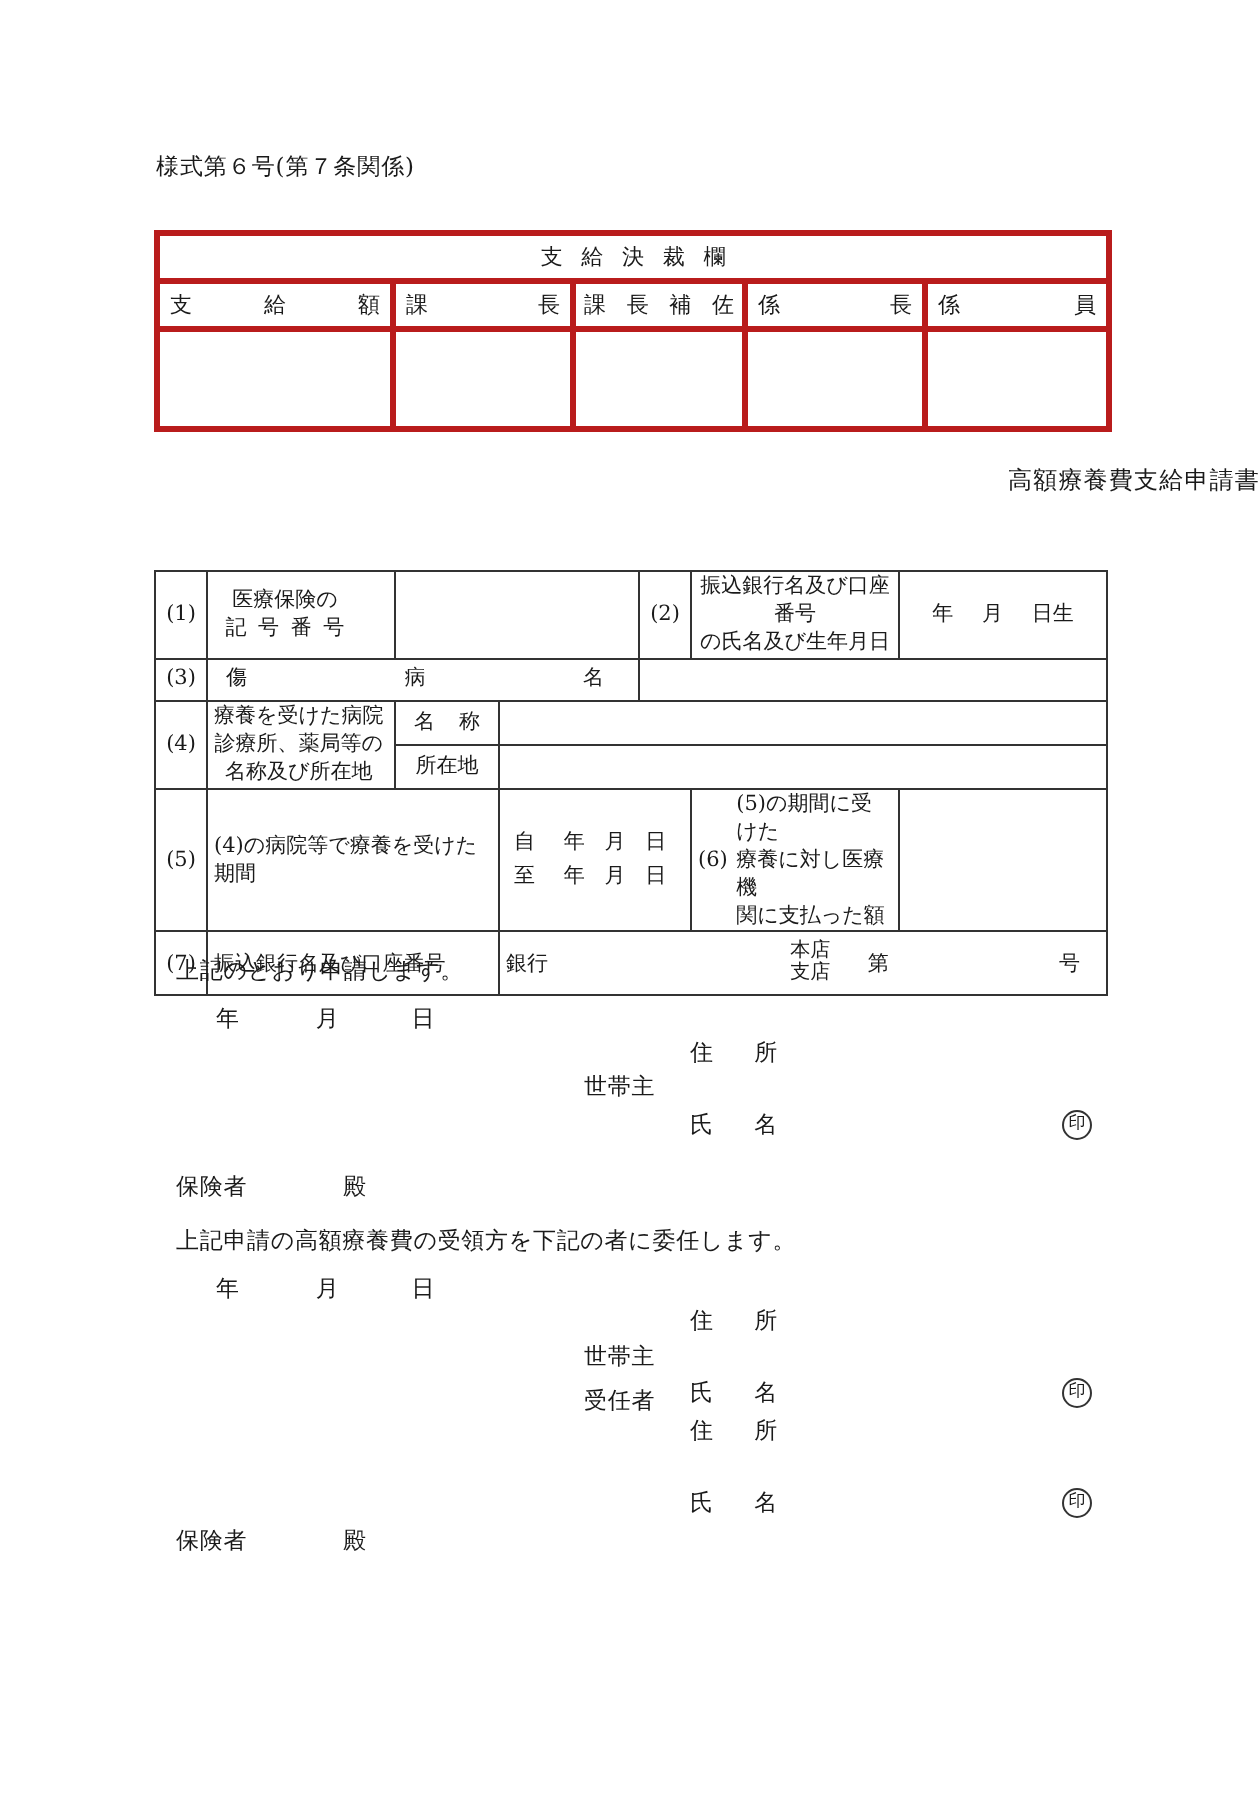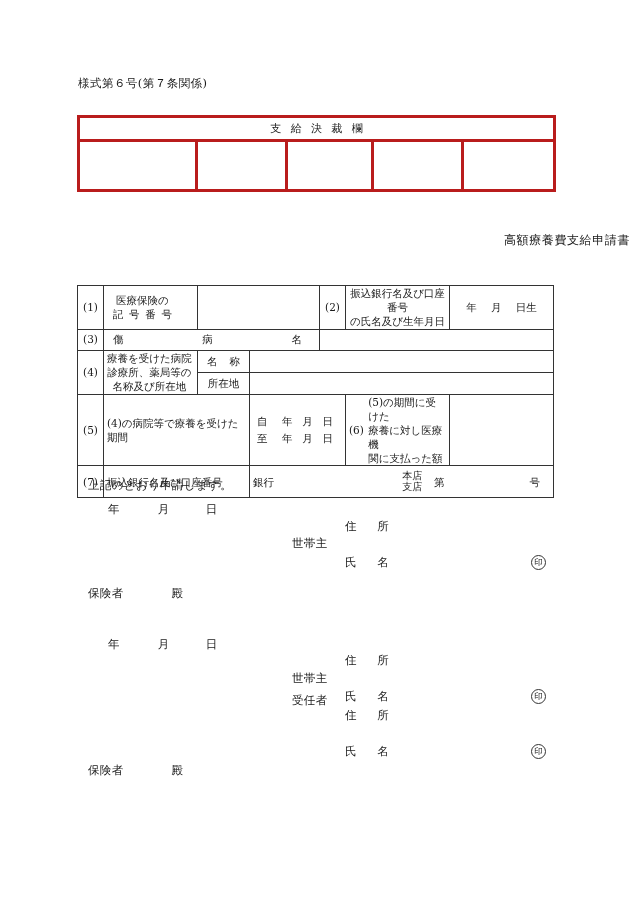--- a/index.html
+++ b/index.html
@@ -148,21 +148,21 @@
 
   
   .bank-row {
     display: flex;
     align-items: center;
     height: 30px;
   }
   .bank-row .bk-bank { flex: 1.45; text-align: left; }
   .bank-row .bk-branch {
     width: 34px;
-    text-align: right;
+    text-align: center;
     line-height: 1.08;
     font-size: 10px;
   }
   .bank-row .bk-dai { width: 34px; text-align: center; }
   .bank-row .bk-num { flex: 0.9; text-align: right; padding-right: 10px; }
 
   
   .txt { font-size: 11.5px; letter-spacing: 0.03em; }
   .seal {
     display: inline-block;
@@ -195,20 +195,37 @@
     <colgroup>
       <col style="width:118px">
       <col style="width:90px">
       <col style="width:86px">
       <col style="width:90px">
       <col style="width:92px">
     </colgroup>
     <tbody>
       <tr>
         <td class="dt-title" colspan="5">支給決裁欄</td>
+      </tr>
+      <tr>
+        <td class="dt-head">
+            <span class="spread">支給額</span>
+          </td>
+        <td class="dt-head">
+            <span class="spread">課長</span>
+          </td>
+        <td class="dt-head">
+            <span class="spread-narrow">課長補佐</span>
+          </td>
+        <td class="dt-head">
+            <span class="spread">係長</span>
+          </td>
+        <td class="dt-head">
+            <span class="spread">係員</span>
+          </td>
       </tr>
       <tr>
         <td class="dt-body"></td>
         <td class="dt-body"></td>
         <td class="dt-body"></td>
         <td class="dt-body"></td>
         <td class="dt-body"></td>
       </tr>
     </tbody>
   </table>
@@ -347,20 +364,21 @@
     <span class="lbl-pair">氏名</span>
   </div>
   <div class="abs" style="left:531px; top:555px;">
     <span class="seal">印</span>
   </div>
 
   <div class="abs txt" style="left:88px; top:586px;">
     <span>保険者</span><span style="display:inline-block;width:48px"></span><span>殿</span>
   </div>
 
+  <div class="abs txt" style="left:88px; top:613px;">上記申請の高額療養費の受領方を下記の者に委任します。</div>
 
   <div class="abs txt ymd-line" style="left:108px; top:637px;">
     <span>年</span><span class="g1"></span><span>月</span><span class="g2"></span><span>日</span>
   </div>
 
   <div class="abs txt" style="left:345px; top:653px;">
     <span class="lbl-pair">住所</span>
   </div>
   <div class="abs txt" style="left:292px; top:671px;">世帯主</div>
   <div class="abs txt" style="left:345px; top:689px;">

